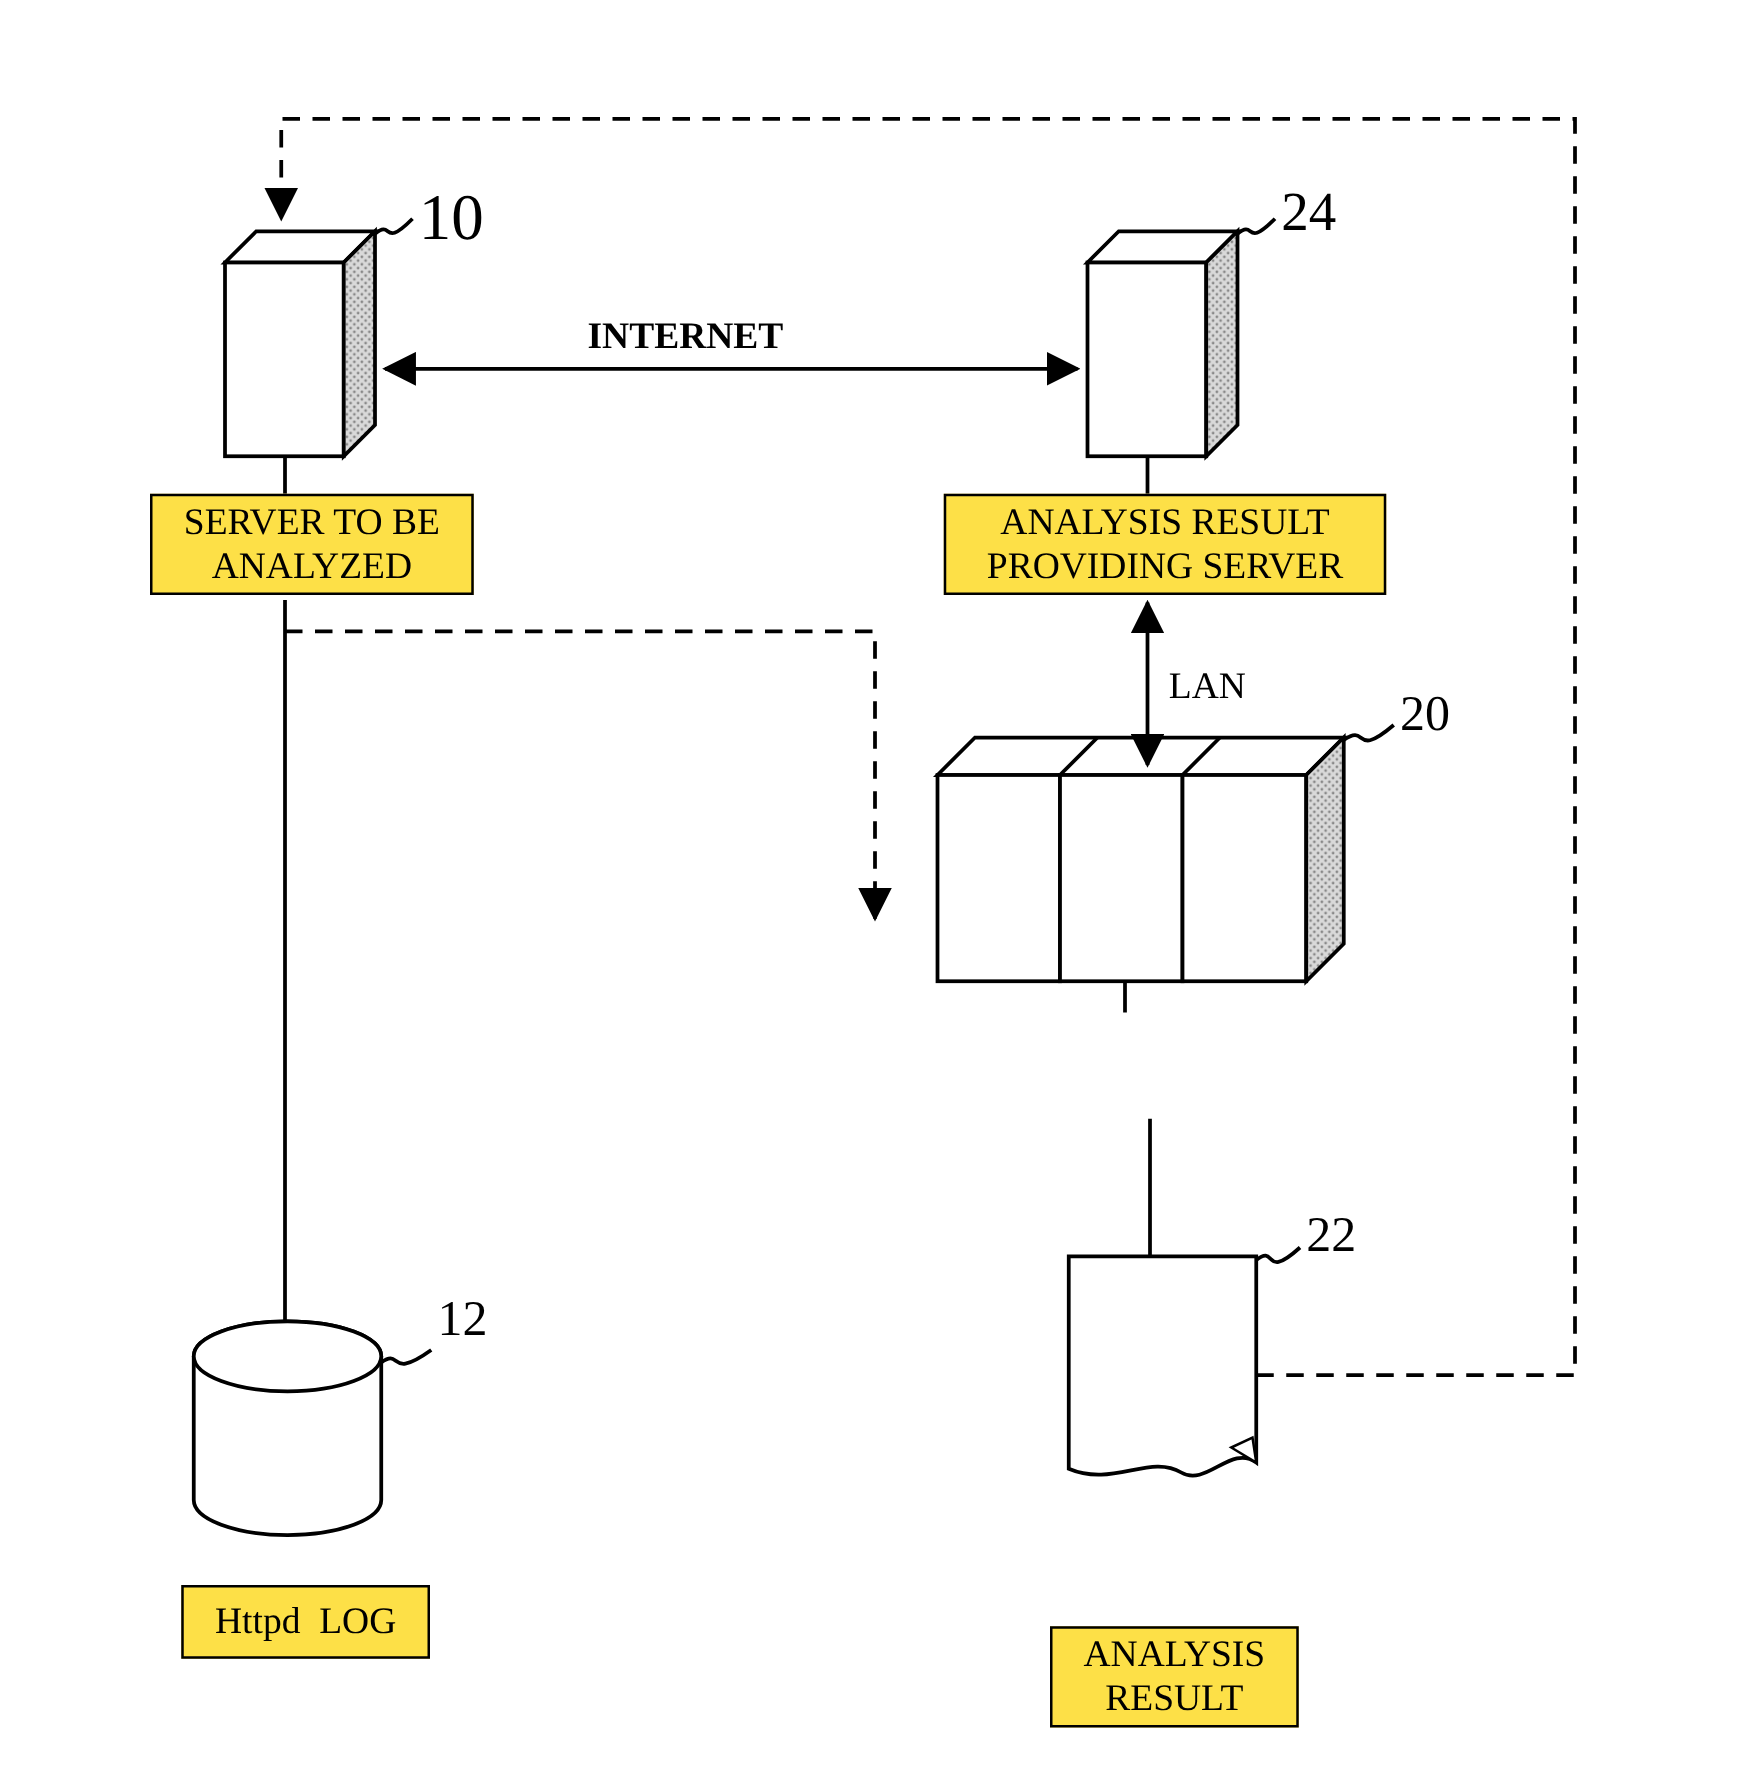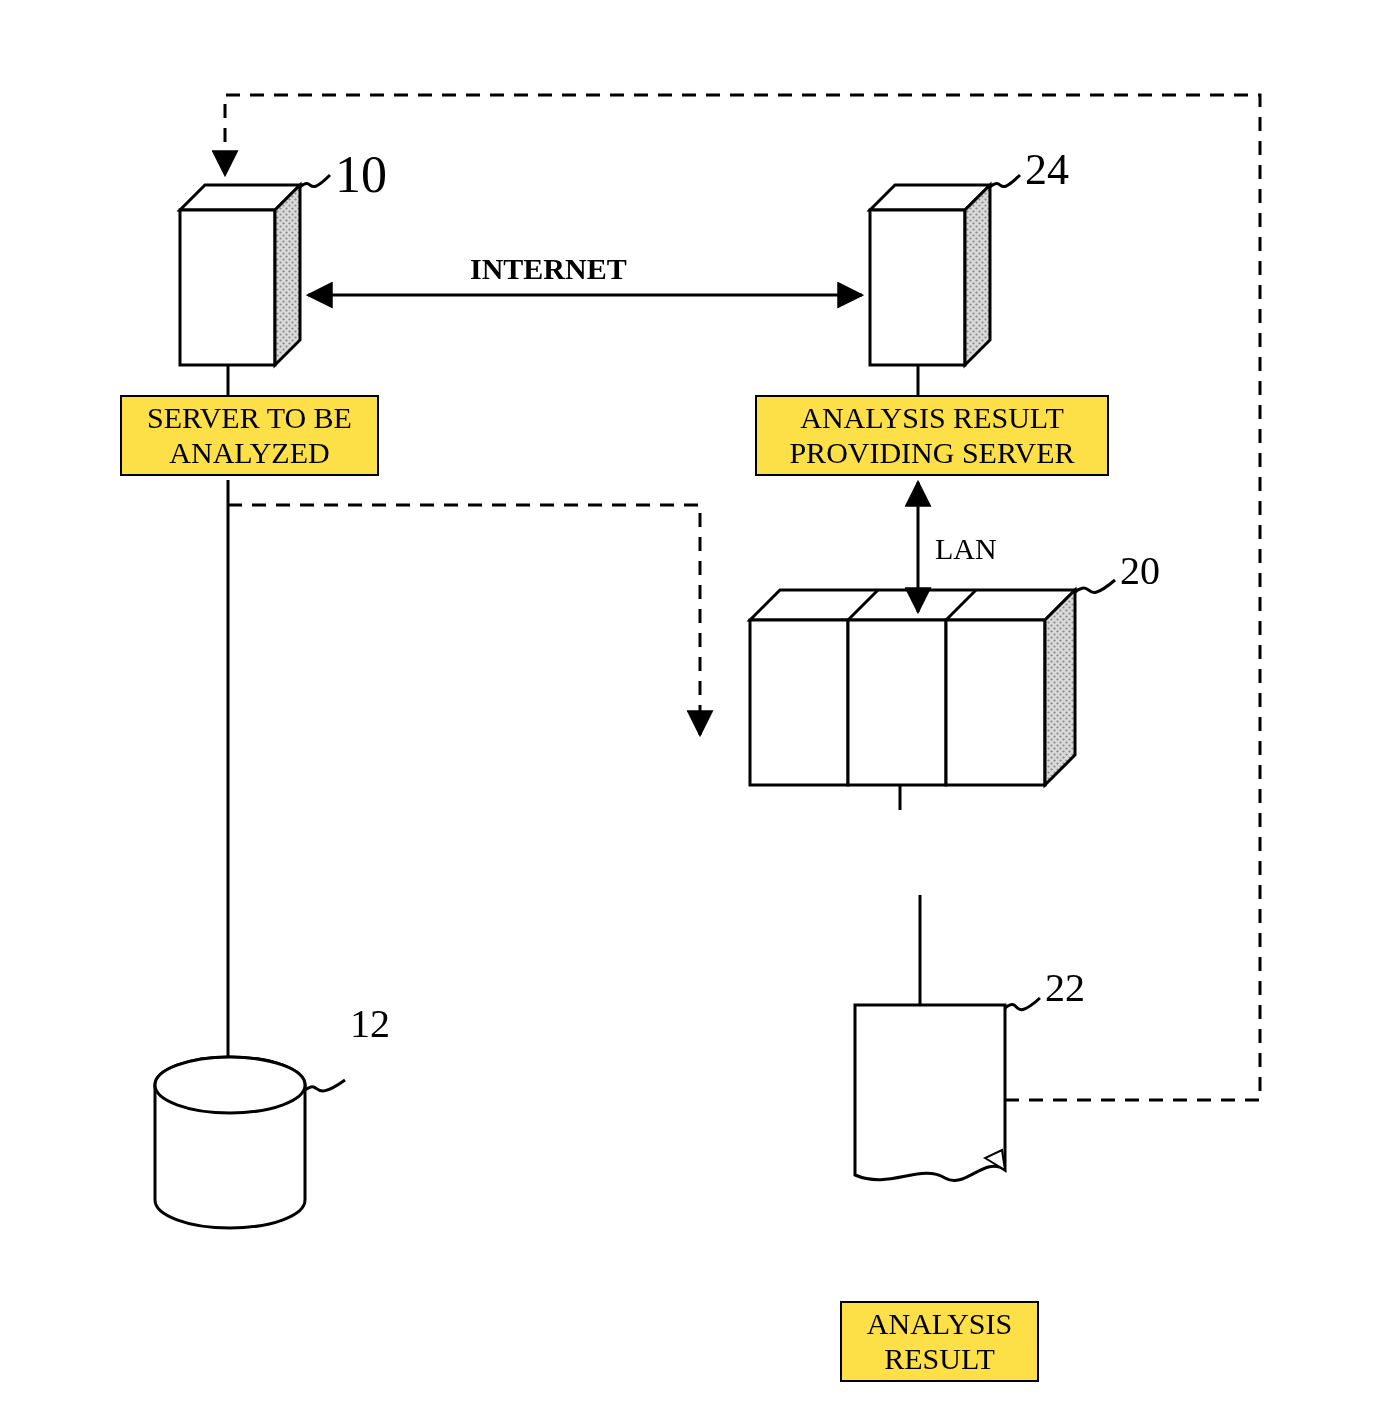--- a/index.html
+++ b/index.html
@@ -109,32 +109,33 @@
     <path d="M990,187 C 1005,175 995,200 1020,175" fill="none" stroke="#000" stroke-width="3"></path>
     <path d="M1075,592 C 1095,578 1082,608 1115,580" fill="none" stroke="#000" stroke-width="3"></path>
     <path d="M1005,1008 C 1022,995 1010,1025 1040,998" fill="none" stroke="#000" stroke-width="3"></path>
     <path d="M305,1090 C 322,1078 310,1105 345,1080" fill="none" stroke="#000" stroke-width="3"></path>
   </svg>
 
   <div class="label" style="left:335px; top:145px; font-size:52px;">10</div>
   <div class="label" style="left:1025px; top:145px; font-size:44px;">24</div>
   <div class="label" style="left:1120px; top:548px; font-size:40px;">20</div>
   <div class="label" style="left:1045px; top:965px; font-size:40px;">22</div>
-  <div class="label" style="left:350px; top:1001px; font-size:40px;font-family:Liberation Serif, serif;">12</div>
+  <div class="label" style="left:350px; top:1032px; font-size:40px;font-family:Liberation Serif, serif;">12</div>
 
   <div class="label" style="left:470px; top:252px;font-weight:bold;">INTERNET</div>
   <div class="label" style="left:935px; top:532px;">LAN</div>
 
   <div class="label boxed" style="left:120px; top:395px; width:235px;">SERVER TO BE
 ANALYZED</div>
 
   <div class="label boxed" style="left:755px; top:395px; width:330px;">ANALYSIS RESULT
 PROVIDING SERVER</div>
 
 
+  <div class="label boxed" style="left:145px; top:1268px; width:175px; padding-top:10px; padding-bottom:10px;">Httpd  LOG</div>
 
   <div class="label boxed" style="left:840px; top:1255px; width:175px;margin-top:46px;">ANALYSIS
 RESULT</div>
 
   <div style="position:absolute;left:180px;top:185px;width:120px;height:180px;"></div>
   <div style="position:absolute;left:870px;top:185px;width:120px;height:180px;"></div>
   <div style="position:absolute;left:750px;top:590px;width:325px;height:195px;"></div>
   <div style="position:absolute;left:155px;top:1057px;width:150px;height:170px;"></div>
   <div style="position:absolute;left:855px;top:1005px;width:150px;height:180px;"></div>
 

